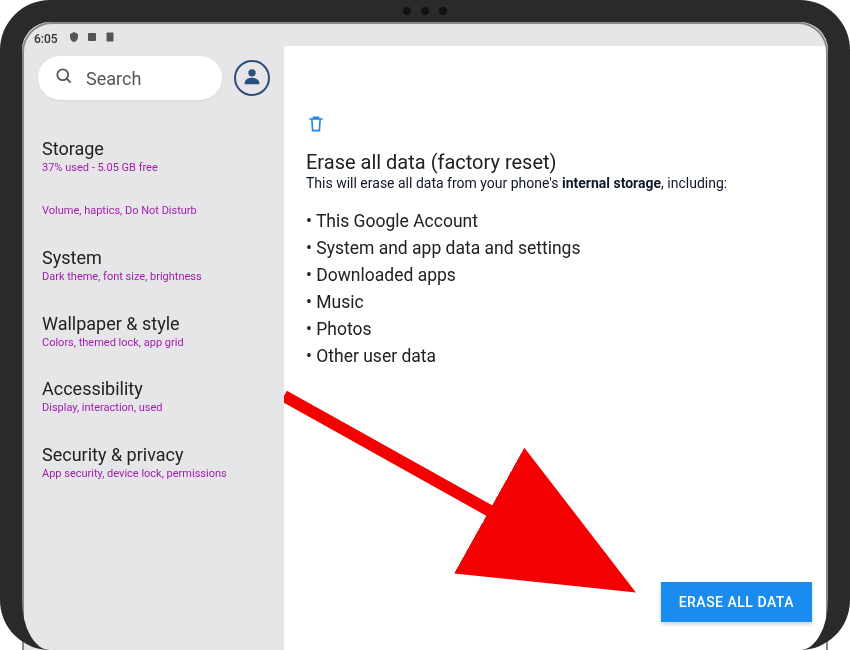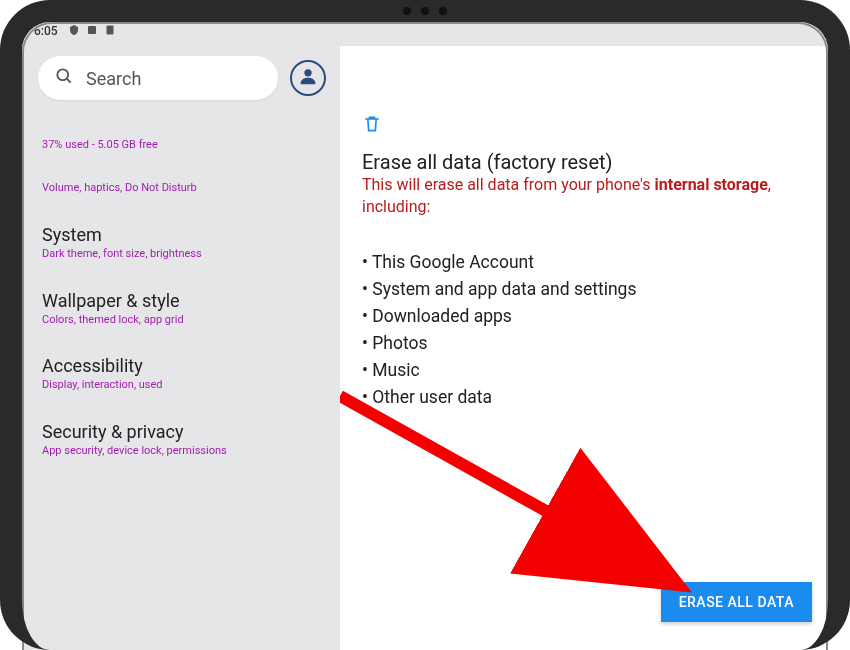--- a/index.html
+++ b/index.html
@@ -62,42 +62,42 @@
       bottom: 0;
       display: flex;
       flex-direction: column;
       background: #fff;
       border-radius: 28px 28px 0 0;
       overflow: hidden;
     }
     .status-bar {
       height: 22px;
       display: flex;
-      align-items: flex-start;
+      align-items: flex-end;
       gap: 6px;
       padding: 0 10px;
       font-size: 12px;
       color: #333;
       background: #e6e6e8;
     }
     .status-bar .time {
       font-weight: 500;
       margin-right: 4px;
     }
     .status-bar svg {
       width: 12px;
       height: 12px;
     }
     .content-row {
       flex: 1;
       display: flex;
       min-height: 0;
     }
     .sidebar {
-      width: 316px;
+      width: 260px;
       background: #e6e6e8;
       display: flex;
       flex-direction: column;
       padding: 10px 14px 0 14px;
     }
     .search-row {
       display: flex;
       align-items: center;
       gap: 12px;
       margin-bottom: 24px;
@@ -151,24 +151,24 @@
       height: 22px;
       margin-bottom: 14px;
       display: block;
     }
     .page-title {
       font-size: 20px;
       color: #212121;
       font-weight: 400;
     }
     .lead {
-      font-size: 16px;
-      color: #b91c1c;
+      font-size: 14px;
+      color: #0f172a;
       line-height: 1.4;
-      margin-bottom: 30px;
+      margin-bottom: 14px;
     }
     .lead .bold {
       font-weight: 700;
     }
     .bullets {
       font-size: 17.5px;
       color: #212121;
       line-height: 1.55;
     }
     .bullet-row::before {
@@ -239,20 +239,21 @@
           <span>
             <svg viewBox="0 0 24 24" fill="#2b4d7c">
                 <circle cx="12" cy="8.5" r="4"></circle>
                 <path d="M4 20c0-4 4-6 8-6s8 2 8 6v1H4v-1z"></path>
               </svg>
           </span>
         </div>
       </div>
 
       <div class="nav-item">
+        <div class="nav-title">Storage</div>
         <div class="nav-sub">37% used - 5.05 GB free</div>
       </div>
       <div class="nav-item">
         <div class="nav-sub">Volume, haptics, Do Not Disturb</div>
       </div>
       <div class="nav-item">
         <div class="nav-title">System</div>
         <div class="nav-sub">Dark theme, font size, brightness</div>
       </div>
       <div class="nav-item">
@@ -276,22 +277,22 @@
         </svg>
       </span>
       <h1 class="page-title">Erase all data (factory reset)</h1>
       <p class="lead">
         <span>This will erase all data from your phone's </span><span class="bold">internal storage</span><span>, including:</span>
       </p>
       <div class="bullets">
         <div class="bullet-row">This Google Account</div>
         <div class="bullet-row">System and app data and settings</div>
         <div class="bullet-row">Downloaded apps</div>
+        <div class="bullet-row">Music</div>
         <div class="bullet-row">Photos</div>
-        <div class="bullet-row">Music</div>
         <div class="bullet-row">Other user data</div>
       </div>
 
       <button class="erase-btn">ERASE ALL DATA</button>
 
       <svg class="annotation-arrow" style="left:0px; top:340px;" width="370" height="215" viewBox="0 0 370 215">
         <defs>
           <marker id="ah" markerWidth="14" markerHeight="14" refX="10" refY="6" orient="auto">
             <polygon points="0,0 14,6 0,12" fill="#f40000"></polygon>
           </marker>

